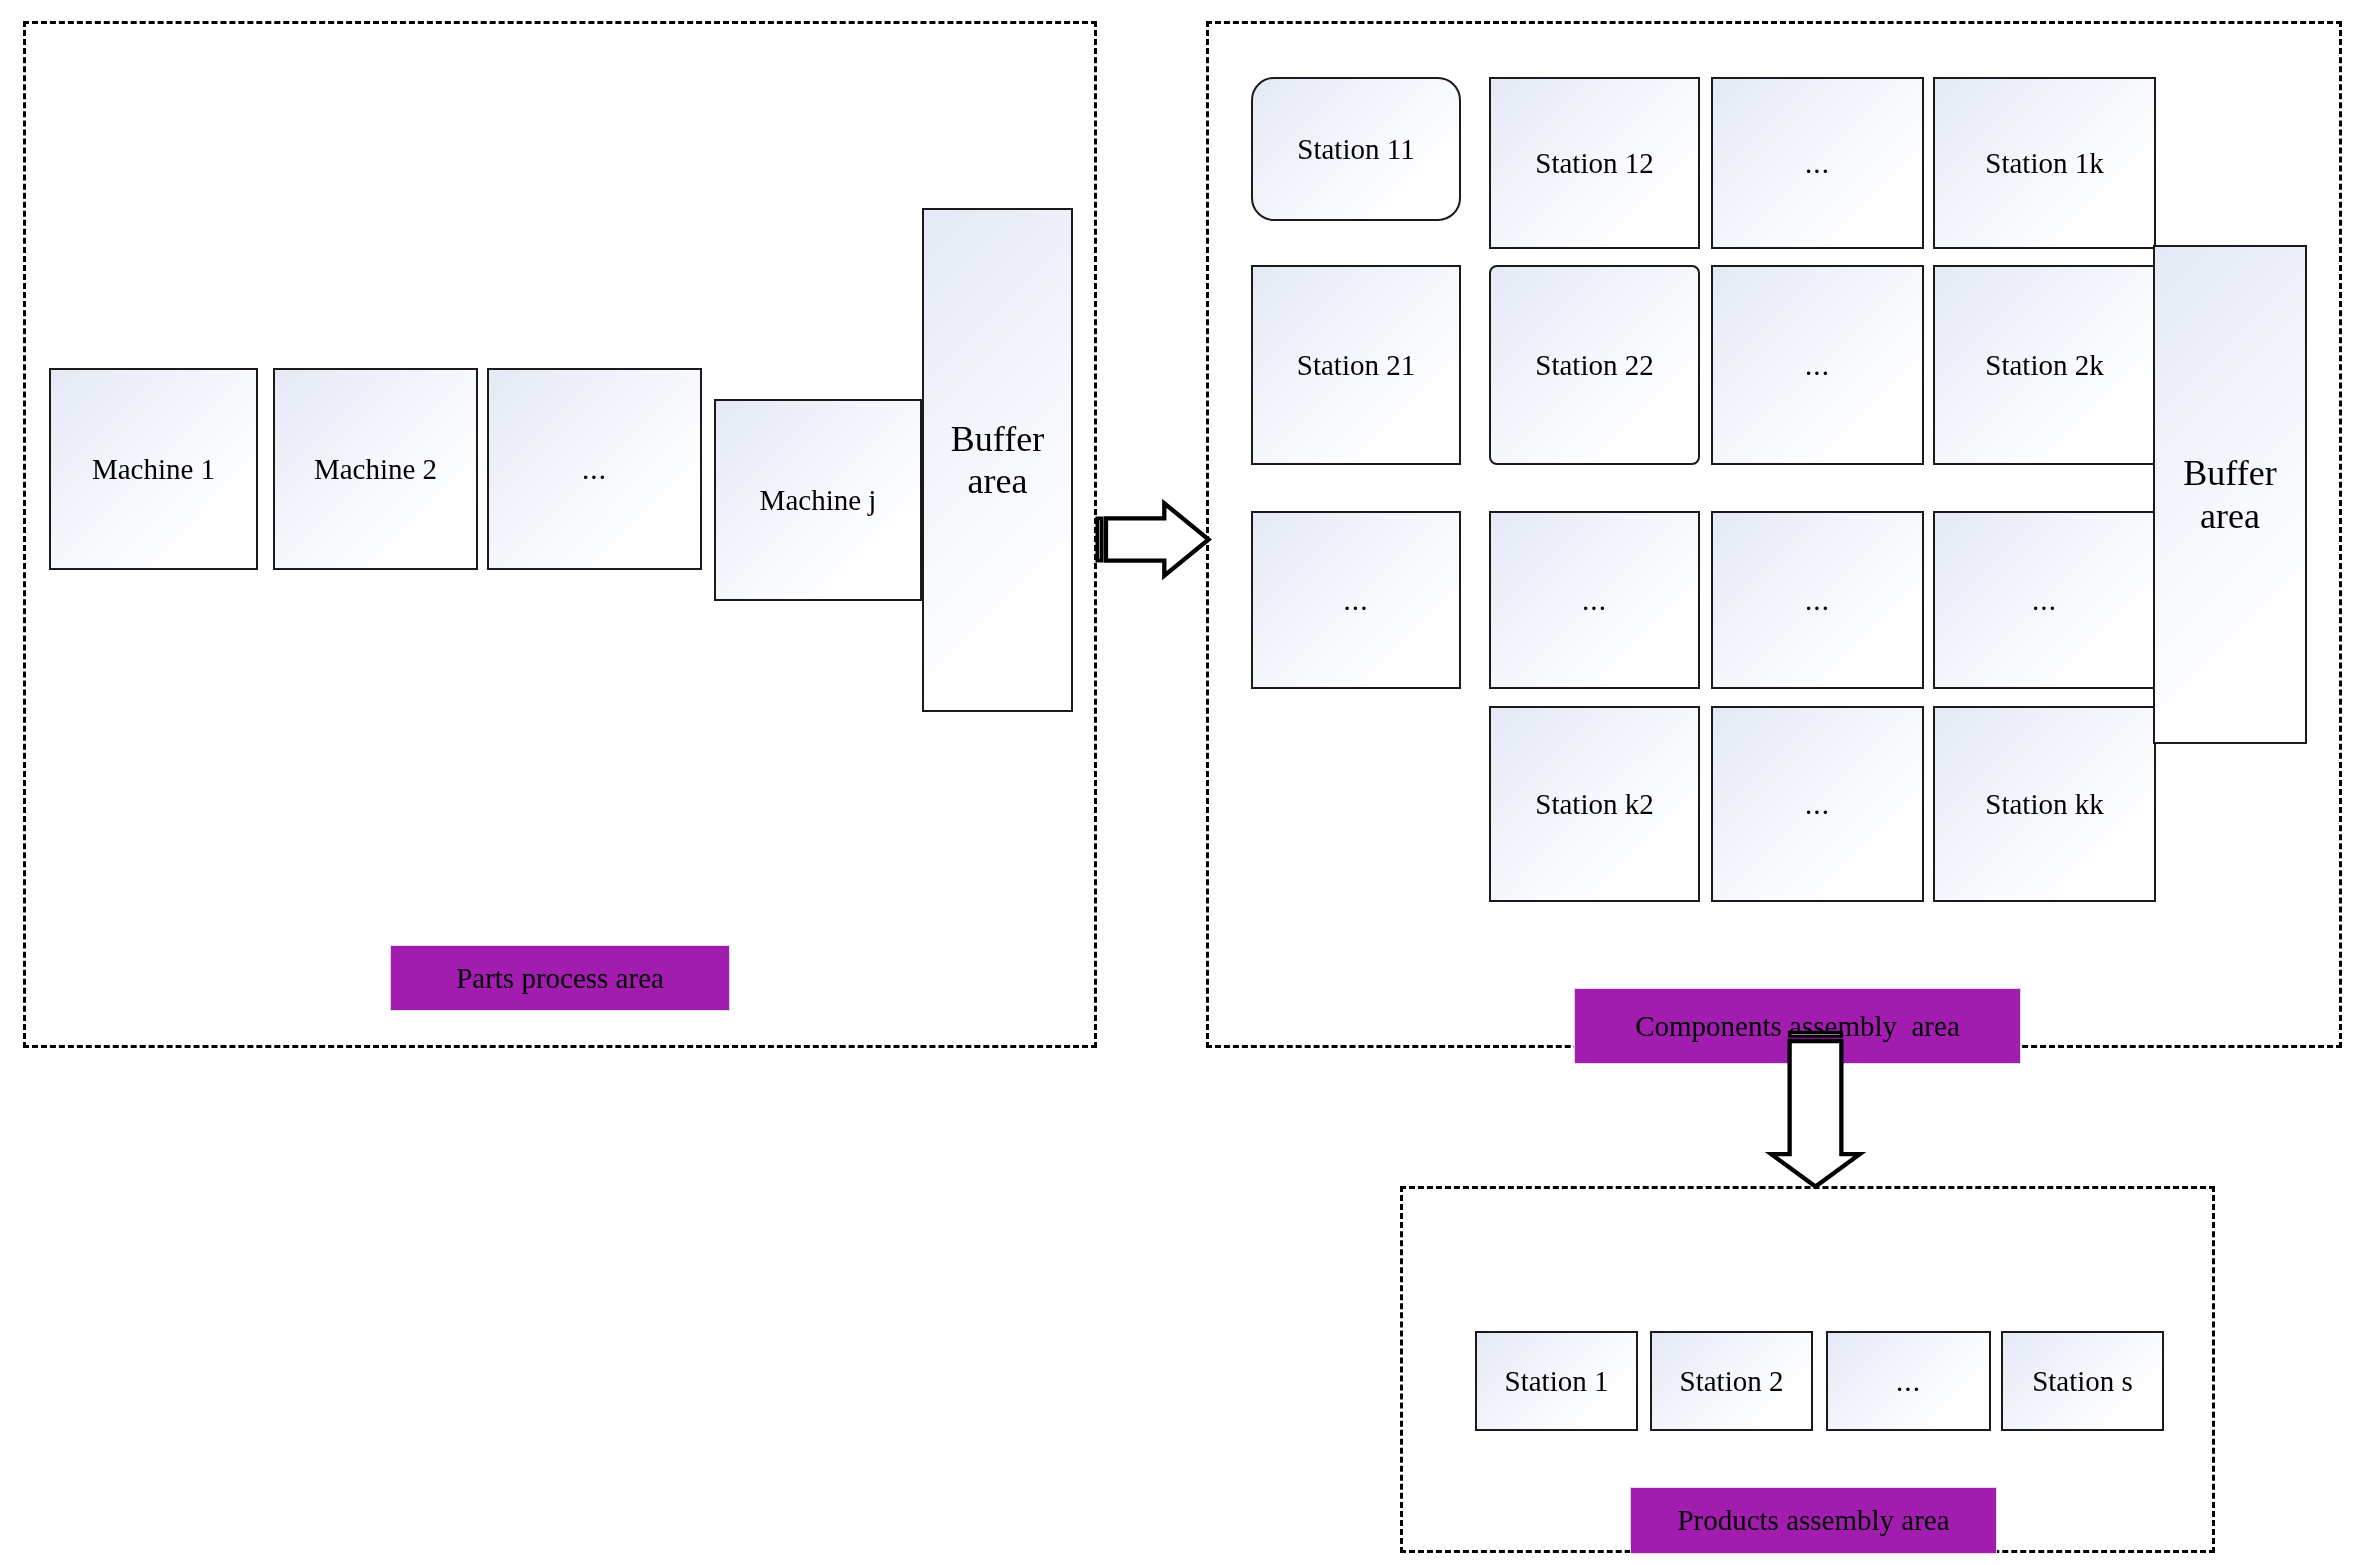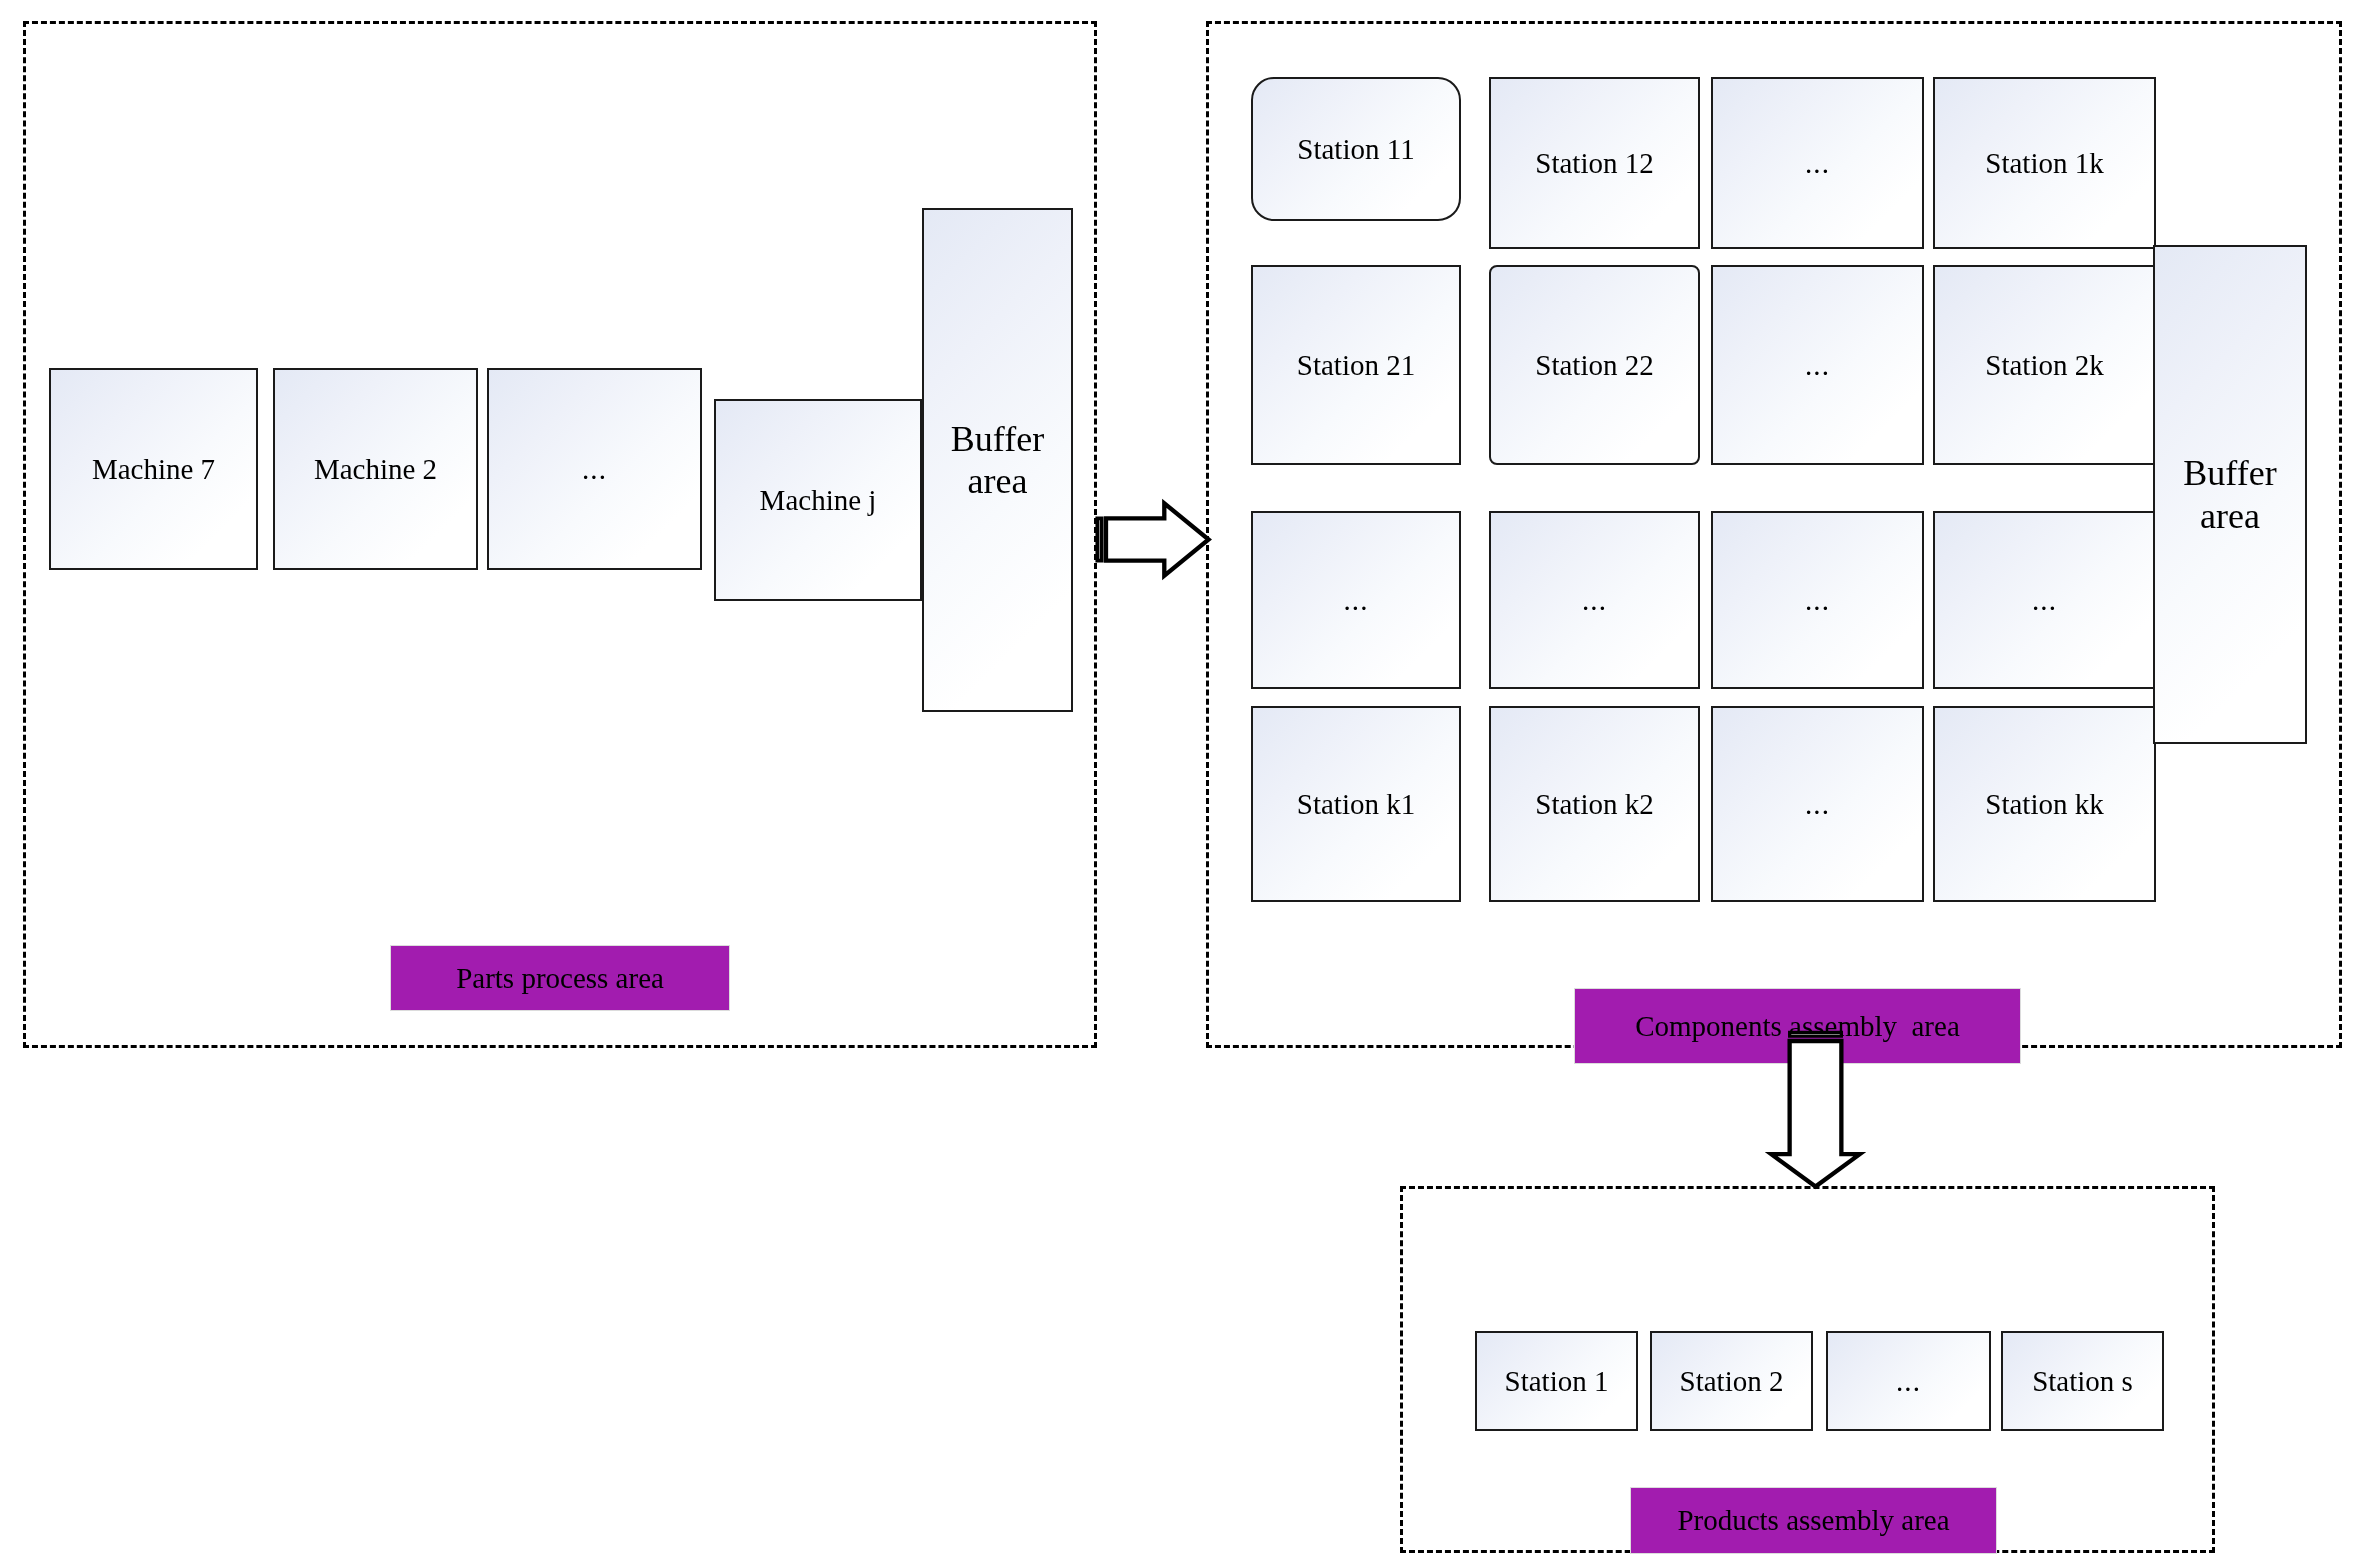--- a/index.html
+++ b/index.html
@@ -72,21 +72,21 @@
 
   .ellipsis { font-size: 29px; letter-spacing: 1.1px; }
 </style>
 </head>
 <body>
 
 <div id="canvas">
 
   <div class="zone" style="left:23px; top:20.5px; width:1074px; height:1027px;"></div>
 
-  <div class="boxnode" style="left:49px; top:368px; width:209px; height:202px;">Machine 7</div>
+  <div class="boxnode" style="left:49px; top:368px; width:209px; height:202px;">Machine 1</div>
 
   <div class="boxnode" style="left:273px; top:368px; width:205px; height:202px;">Machine 2</div>
 
   <div class="boxnode ellipsis" style="left:487px; top:368px; width:215px; height:202px;">...</div>
 
   <div class="boxnode" style="left:714px; top:368px; width:208px; height:202px;margin-top:31px;">Machine j</div>
 
   <div class="boxnode buffer" style="left:922px; top:208px; width:151px; height:504px;">Buffer
 area</div>
 
@@ -109,21 +109,20 @@
   <div class="boxnode" style="left:1251px; top:265px; width:210px; height:200px;">Station 21</div>
   <div class="boxnode" style="left:1489px; top:265px; width:211px; height:200px;border-radius:8px;">Station 22</div>
   <div class="boxnode ellipsis" style="left:1711px; top:265px; width:213px; height:200px;">...</div>
   <div class="boxnode" style="left:1933px; top:265px; width:223px; height:200px;">Station 2k</div>
 
   <div class="boxnode ellipsis" style="left:1251px; top:511px; width:210px; height:178px;">...</div>
   <div class="boxnode ellipsis" style="left:1489px; top:511px; width:211px; height:178px;">...</div>
   <div class="boxnode ellipsis" style="left:1711px; top:511px; width:213px; height:178px;">...</div>
   <div class="boxnode ellipsis" style="left:1933px; top:511px; width:223px; height:178px;">...</div>
 
-  <div class="boxnode" style="left:1251px; top:706px; width:210px; height:196px;">Station k1</div>
   <div class="boxnode" style="left:1489px; top:706px; width:211px; height:196px;">Station k2</div>
   <div class="boxnode ellipsis" style="left:1711px; top:706px; width:213px; height:196px;">...</div>
   <div class="boxnode" style="left:1933px; top:706px; width:223px; height:196px;">Station kk</div>
 
   <div class="boxnode buffer" style="left:2153px; top:245px; width:154px; height:499px;">Buffer
 area</div>
 
   <div class="caption" style="left:1574px; top:950px; width:447px; height:76px;">Components assembly  area</div>
 
   <div class="arrow" style="left:1767px; top:1029px; width:97px; height:162px;">

